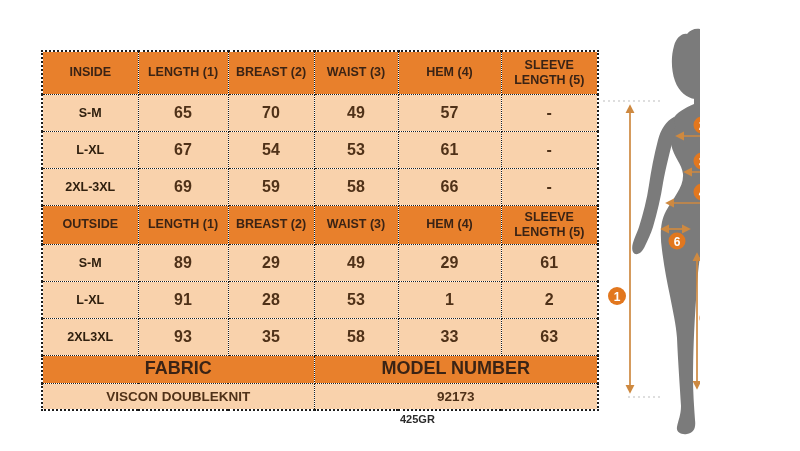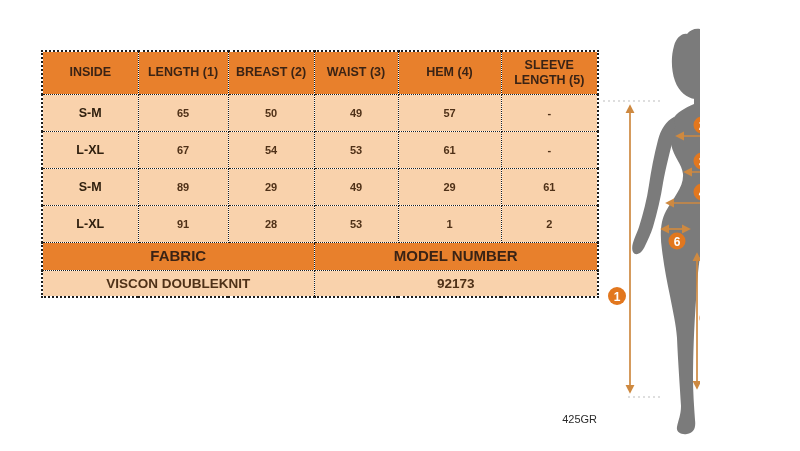--- a/index.html
+++ b/index.html
@@ -17,34 +17,34 @@
     border:1px dotted #1c1c1c;
     text-align:center;vertical-align:middle;padding:0 2px;
     overflow:hidden;
   }
   tr.hdr th{
     background:#E8802C;color:#3A2315;
     font-size:12.5px;font-weight:bold;line-height:1.2;
   }
   tr.val td{
     background:#F9D2AC;color:#4F3118;
-    font-size:11px;font-weight:bold;
+    font-size:16px;font-weight:bold;
   }
   tr.val td.rowlabel{font-size:12.5px;color:#30200F;margin-top:10px;}
   tr.r-hd{height:43px;}
   tr.r-d{height:37px;}
   tr.r-hd2{height:39px;}
   tr.r-f{height:28px;}
   tr.r-fv{height:27px;margin-top:40px;}
-  tr.r-f th{font-size:15px;}
+  tr.r-f th{font-size:18px;}
   tr.r-fv td{font-size:13.5px;}
   
   .weight-note{
     position:absolute;top:413px;left:400px;width:197px;
-    text-align:right;font-size:11px;font-weight:normal;color:#2b2b2b;
+    font-size:11px;font-weight:bold;color:#2b2b2b;
   }
   
   svg.fig{position:absolute;left:600px;top:0;}
   .sil{fill:#7B7B7B;}
   .meas{stroke:#CE8940;stroke-width:1.7;fill:none;}
   .dash{stroke:#BDBDBD;stroke-width:1.2;stroke-dasharray:2,3;fill:none;}
   .badge{fill:#E2771E;}
   .badge-num{
     fill:#ffffff;font-family:"Liberation Sans",sans-serif;
     font-size:12px;font-weight:bold;text-anchor:middle;
@@ -71,50 +71,74 @@
       <th>LENGTH (1)</th>
       <th>BREAST (2)</th>
       <th>WAIST (3)</th>
       <th>HEM (4)</th>
       <th>SLEEVE LENGTH (5)</th>
     </tr>
 
     <tr class="val r-d">
       <td class="rowlabel">S-M</td>
       <td>65</td>
-      <td>50</td>
+      <td>70</td>
       <td>49</td>
       <td>57</td>
       <td>-</td>
     </tr>
     <tr class="val r-d">
       <td class="rowlabel">L-XL</td>
       <td>67</td>
       <td>54</td>
       <td>53</td>
       <td>61</td>
       <td>-</td>
     </tr>
-
+    <tr class="val r-d">
+      <td class="rowlabel">2XL-3XL</td>
+      <td>69</td>
+      <td>59</td>
+      <td>58</td>
+      <td>66</td>
+      <td>-</td>
+    </tr>
+
+    <tr class="hdr r-hd2">
+      <th>OUTSIDE</th>
+      <th>LENGTH (1)</th>
+      <th>BREAST (2)</th>
+      <th>WAIST (3)</th>
+      <th>HEM (4)</th>
+      <th>SLEEVE LENGTH (5)</th>
+    </tr>
 
     <tr class="val r-d">
       <td class="rowlabel">S-M</td>
       <td>89</td>
       <td>29</td>
       <td>49</td>
       <td>29</td>
       <td>61</td>
     </tr>
     <tr class="val r-d">
       <td class="rowlabel">L-XL</td>
       <td>91</td>
       <td>28</td>
       <td>53</td>
       <td>1</td>
       <td>2</td>
+    </tr>
+    <tr class="val r-d">
+      <td class="rowlabel">2XL3XL</td>
+      <td>93</td>
+      <td>35</td>
+      <td>58</td>
+      <td>33</td>
+      <td>63</td>
     </tr>
 
     <tr class="hdr r-f">
       <th colspan="3">FABRIC</th>
       <th colspan="3">MODEL NUMBER</th>
     </tr>
     <tr class="val r-fv">
       <td colspan="3">VISCON DOUBLEKNIT</td>
       <td colspan="3">92173</td>
     </tr>

